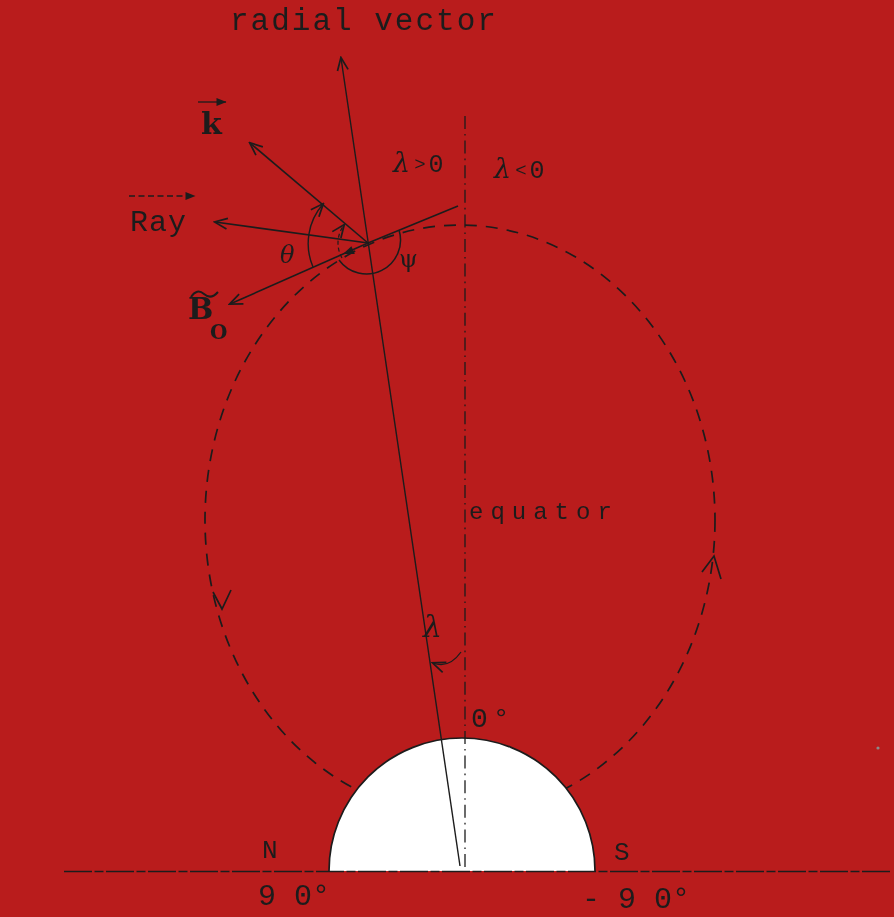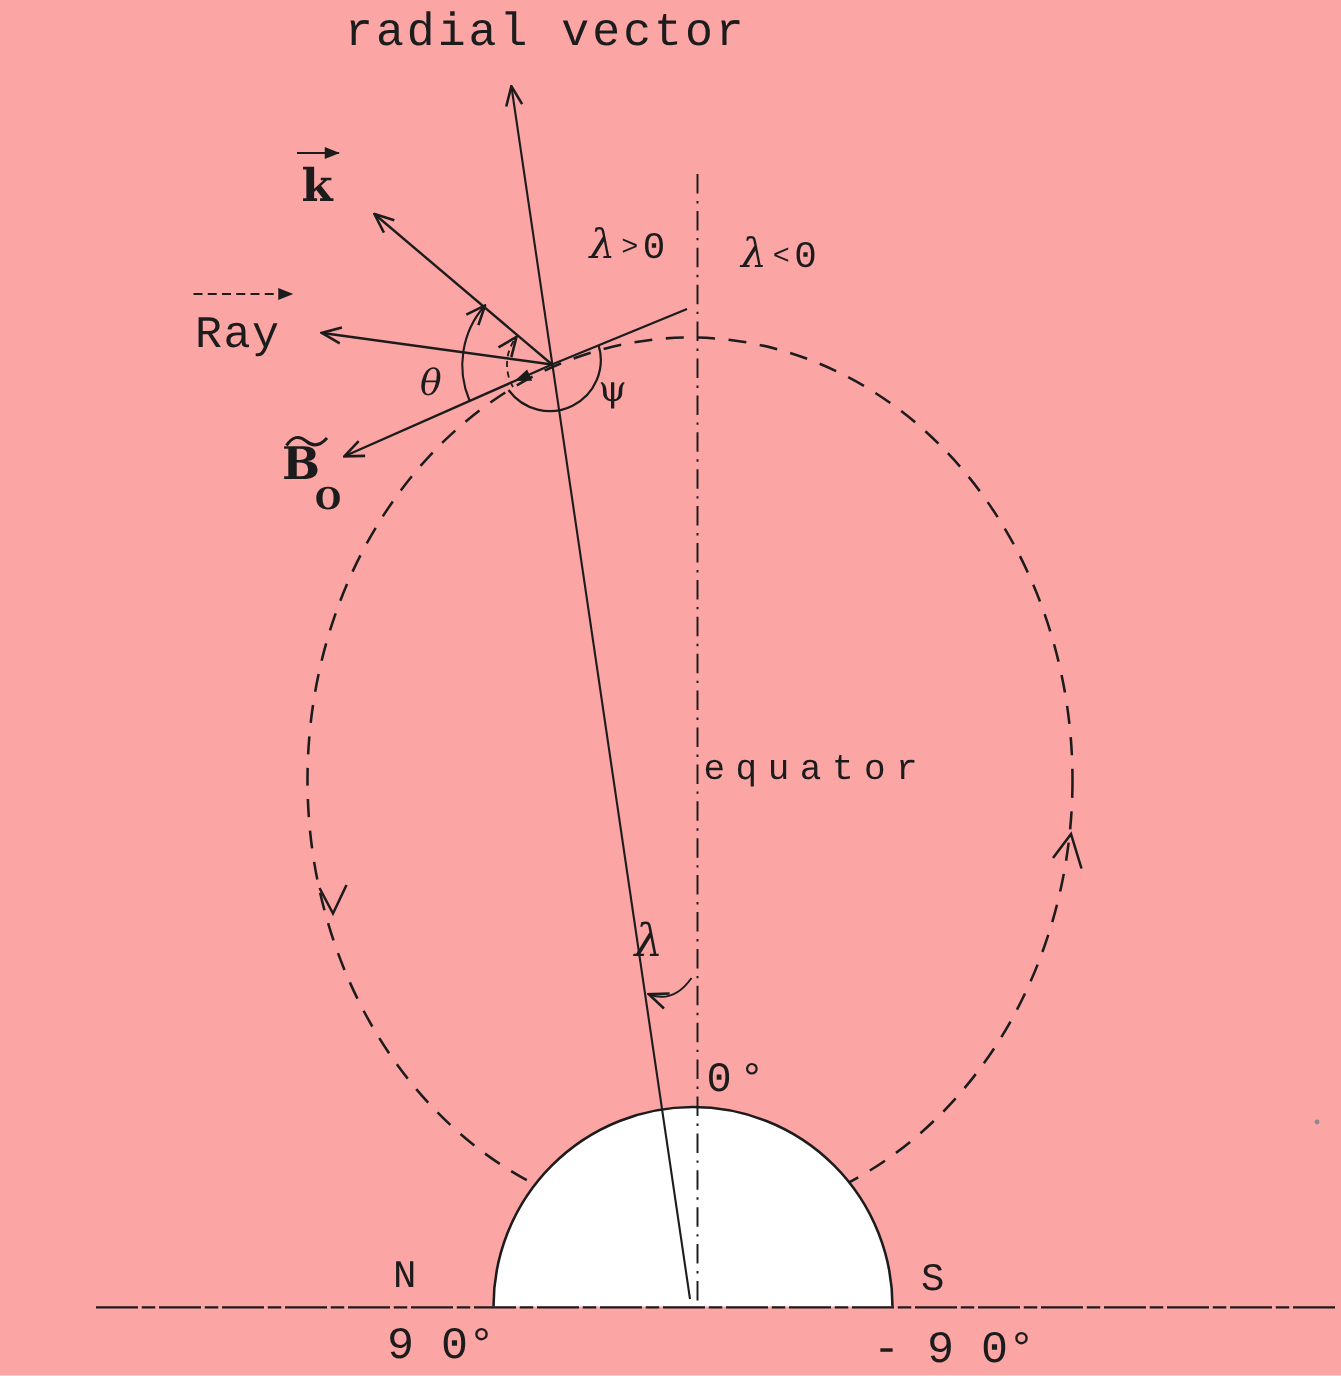--- a/index.html
+++ b/index.html
@@ -1,16 +1,16 @@
 <!DOCTYPE html>
 <html><head>
 <meta charset="utf-8">
 <style>
   html,body{margin:0;padding:0;background:#fff;}
-  .stage{position:relative;width:894px;height:917px;background:#fca5a5;overflow:hidden;}
+  .stage{position:relative;width:894px;height:917px;background:#b91c1c;overflow:hidden;}
   svg{position:absolute;left:0;top:0;}
   text{fill:#1c1c1c;}
   .mono{font-family:"Liberation Mono","DejaVu Sans Mono",monospace;}
   .serif{font-family:"DejaVu Serif",serif;}
   .it{font-style:italic;}
   .bold{font-weight:bold;}
 </style>
 </head>
 <body>
 

